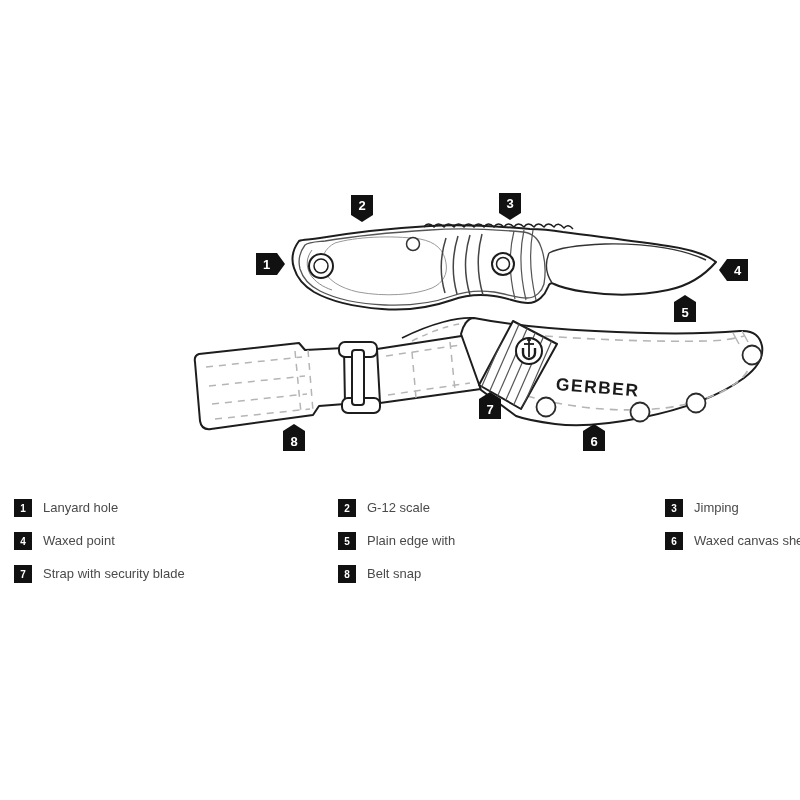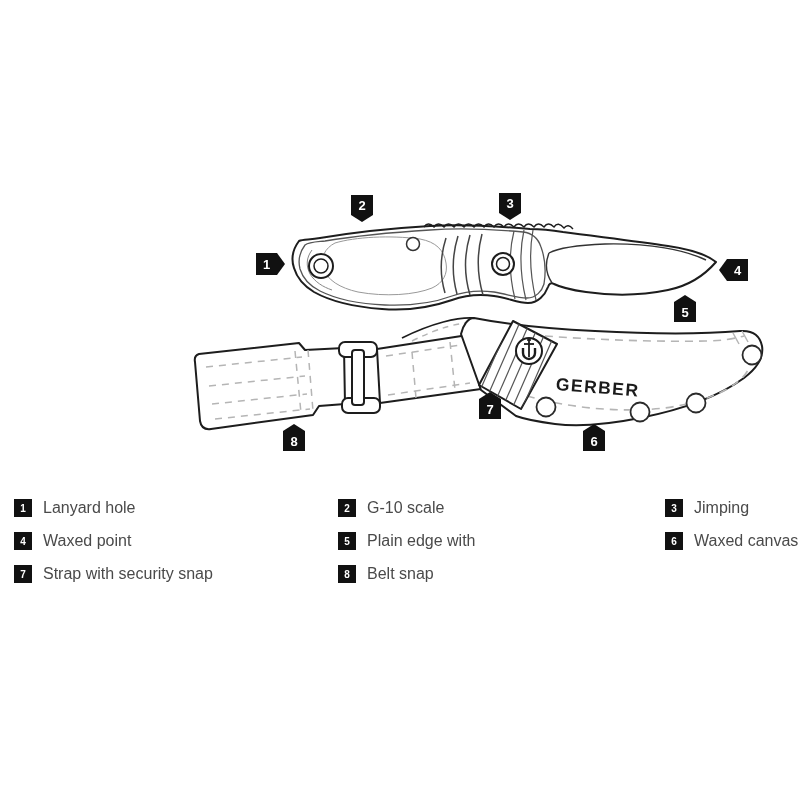--- a/index.html
+++ b/index.html
@@ -19,21 +19,21 @@
   .legend{
     position:absolute;left:0;top:499px;width:786px;padding-left:14px;
     display:grid;grid-template-columns:324px 327px auto;
     grid-auto-rows:18px;row-gap:15px;
   }
   .legend-item{display:flex;align-items:center;gap:11px;}
   .legend-num{
     width:18px;height:18px;background:#111111;color:#ffffff;flex:0 0 18px;
     font-size:10px;font-weight:bold;display:flex;align-items:center;justify-content:center;
   }
-  .legend-label{font-size:16px;color:#4a4a4a;white-space:nowrap;line-height:18px;}
+  .legend-label{font-size:13px;color:#4a4a4a;white-space:nowrap;line-height:18px;}
 </style>
 </head>
 <body>
 
 <div class="stage">
 <svg width="800" height="480" viewBox="0 0 800 480">
   <defs>
     <clipPath id="strapclip">
           <path d="M 513,321 L 557,344 L 521,409 L 479,385 Z"></path>
         </clipPath>
@@ -173,39 +173,39 @@
 </svg>
 </div>
 
 <div class="legend">
   <div class="legend-item">
     <span class="legend-num">1</span>
     <span class="legend-label">Lanyard hole</span>
   </div>
   <div class="legend-item">
     <span class="legend-num">2</span>
-    <span class="legend-label">G-10 scale</span>
+    <span class="legend-label">G-12 scale</span>
   </div>
   <div class="legend-item">
     <span class="legend-num">3</span>
     <span class="legend-label">Jimping</span>
   </div>
   <div class="legend-item">
     <span class="legend-num">4</span>
     <span class="legend-label">Waxed point</span>
   </div>
   <div class="legend-item">
     <span class="legend-num">5</span>
     <span class="legend-label">Plain edge with</span>
   </div>
   <div class="legend-item">
     <span class="legend-num">6</span>
     <span class="legend-label">Waxed canvas sheath</span>
   </div>
   <div class="legend-item">
     <span class="legend-num">7</span>
-    <span class="legend-label">Strap with security snap</span>
+    <span class="legend-label">Strap with security blade</span>
   </div>
   <div class="legend-item">
     <span class="legend-num">8</span>
     <span class="legend-label">Belt snap</span>
   </div>
 </div>
 
 </body></html>

